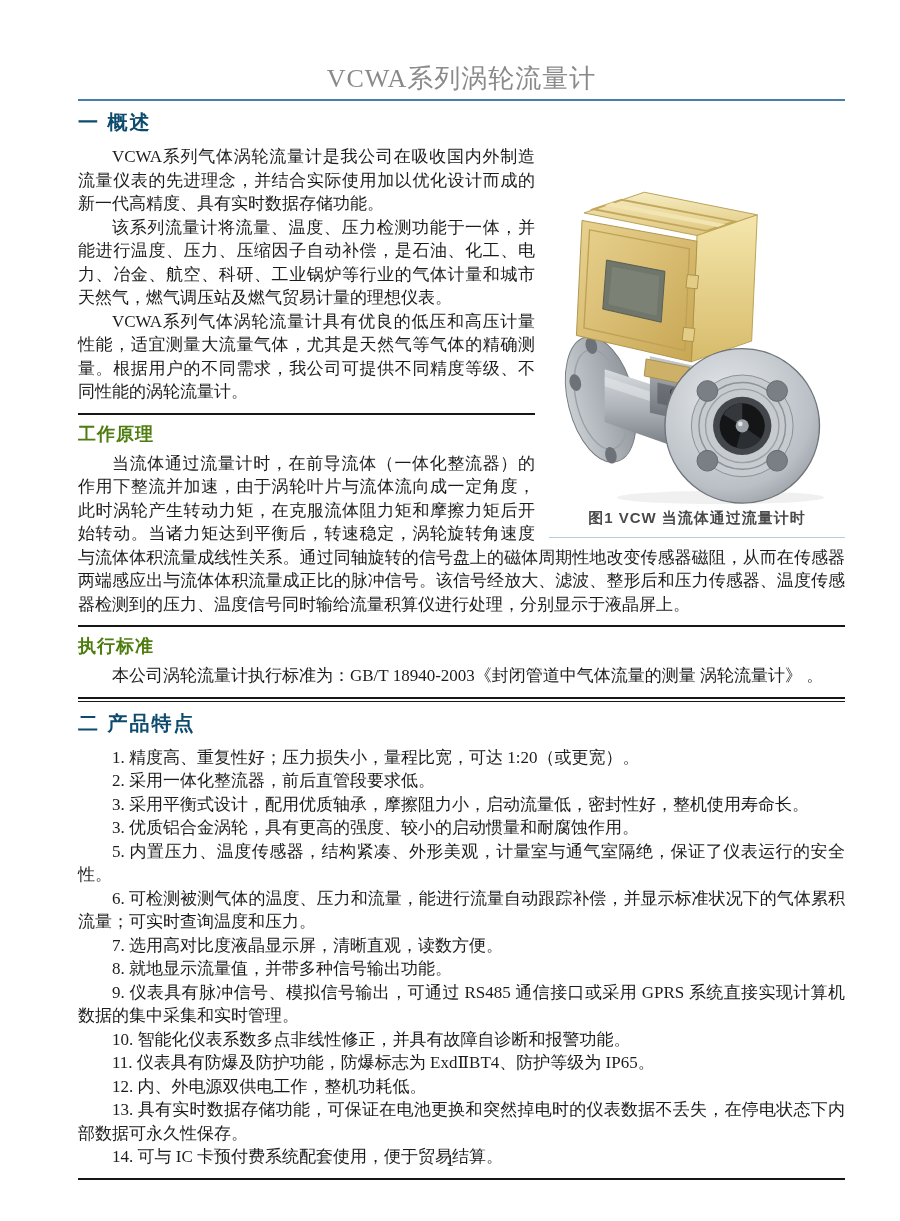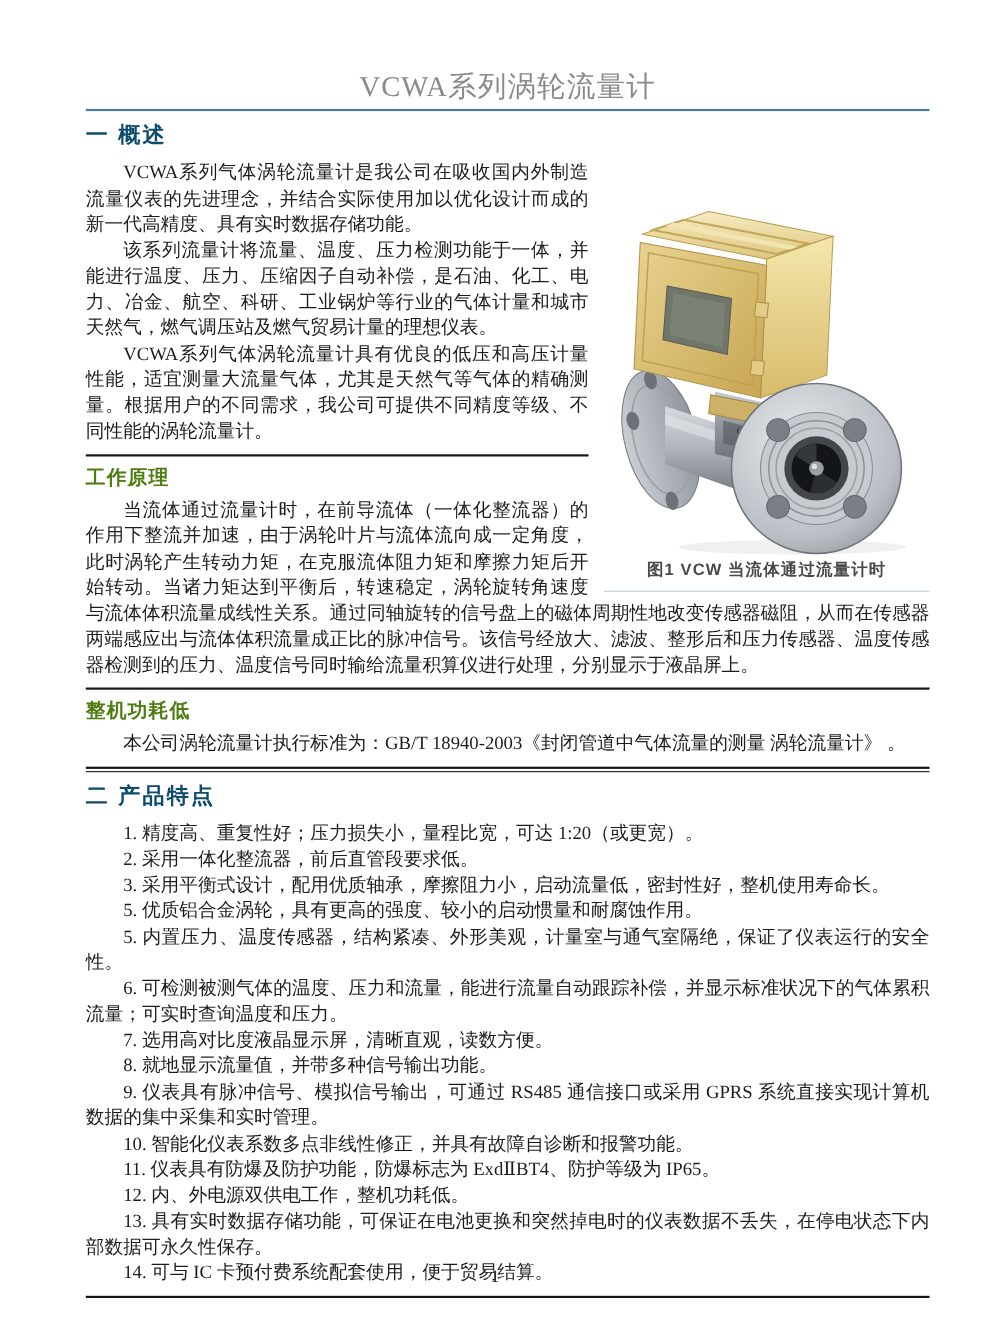--- a/index.html
+++ b/index.html
@@ -168,29 +168,29 @@
 
   <p class="para">VCWA系列气体涡轮流量计是我公司在吸收国内外制造流量仪表的先进理念，并结合实际使用加以优化设计而成的新一代高精度、具有实时数据存储功能。</p>
   <p class="para">该系列流量计将流量、温度、压力检测功能于一体，并能进行温度、压力、压缩因子自动补偿，是石油、化工、电力、冶金、航空、科研、工业锅炉等行业的气体计量和城市天然气，燃气调压站及燃气贸易计量的理想仪表。</p>
   <p class="para">VCWA系列气体涡轮流量计具有优良的低压和高压计量性能，适宜测量大流量气体，尤其是天然气等气体的精确测量。根据用户的不同需求，我公司可提供不同精度等级、不同性能的涡轮流量计。</p>
 
   <div class="rule-left"></div>
   <div class="sub-heading">工作原理</div>
   <p class="para">当流体通过流量计时，在前导流体（一体化整流器）的作用下整流并加速，由于涡轮叶片与流体流向成一定角度，此时涡轮产生转动力矩，在克服流体阻力矩和摩擦力矩后开始转动。当诸力矩达到平衡后，转速稳定，涡轮旋转角速度与流体体积流量成线性关系。通过同轴旋转的信号盘上的磁体周期性地改变传感器磁阻，从而在传感器两端感应出与流体体积流量成正比的脉冲信号。该信号经放大、滤波、整形后和压力传感器、温度传感器检测到的压力、温度信号同时输给流量积算仪进行处理，分别显示于液晶屏上。</p>
 
   <div class="rule-full"></div>
-  <div class="sub-heading">整机功耗低</div>
+  <div class="sub-heading">执行标准</div>
   <p class="para">本公司涡轮流量计执行标准为：GB/T 18940-2003《封闭管道中气体流量的测量 涡轮流量计》 。</p>
   <div class="rule-strong"></div>
 
   <div class="sec-heading">二  产品特点</div>
   <div class="item">1. 精度高、重复性好；压力损失小，量程比宽，可达 1:20（或更宽）。</div>
   <div class="item">2. 采用一体化整流器，前后直管段要求低。</div>
   <div class="item">3. 采用平衡式设计，配用优质轴承，摩擦阻力小，启动流量低，密封性好，整机使用寿命长。</div>
-  <div class="item">5. 优质铝合金涡轮，具有更高的强度、较小的启动惯量和耐腐蚀作用。</div>
+  <div class="item">3. 优质铝合金涡轮，具有更高的强度、较小的启动惯量和耐腐蚀作用。</div>
   <div class="item">5. 内置压力、温度传感器，结构紧凑、外形美观，计量室与通气室隔绝，保证了仪表运行的安全性。</div>
   <div class="item">6. 可检测被测气体的温度、压力和流量，能进行流量自动跟踪补偿，并显示标准状况下的气体累积流量；可实时查询温度和压力。</div>
   <div class="item">7. 选用高对比度液晶显示屏，清晰直观，读数方便。</div>
   <div class="item">8. 就地显示流量值，并带多种信号输出功能。</div>
   <div class="item">9. 仪表具有脉冲信号、模拟信号输出，可通过 RS485 通信接口或采用 GPRS 系统直接实现计算机数据的集中采集和实时管理。</div>
   <div class="item">10. 智能化仪表系数多点非线性修正，并具有故障自诊断和报警功能。</div>
   <div class="item">11. 仪表具有防爆及防护功能，防爆标志为 ExdⅡBT4、防护等级为 IP65。</div>
   <div class="item">12. 内、外电源双供电工作，整机功耗低。</div>
   <div class="item">13. 具有实时数据存储功能，可保证在电池更换和突然掉电时的仪表数据不丢失，在停电状态下内部数据可永久性保存。</div>
   <div class="item">14. 可与 IC 卡预付费系统配套使用，便于贸易结算。</div>

